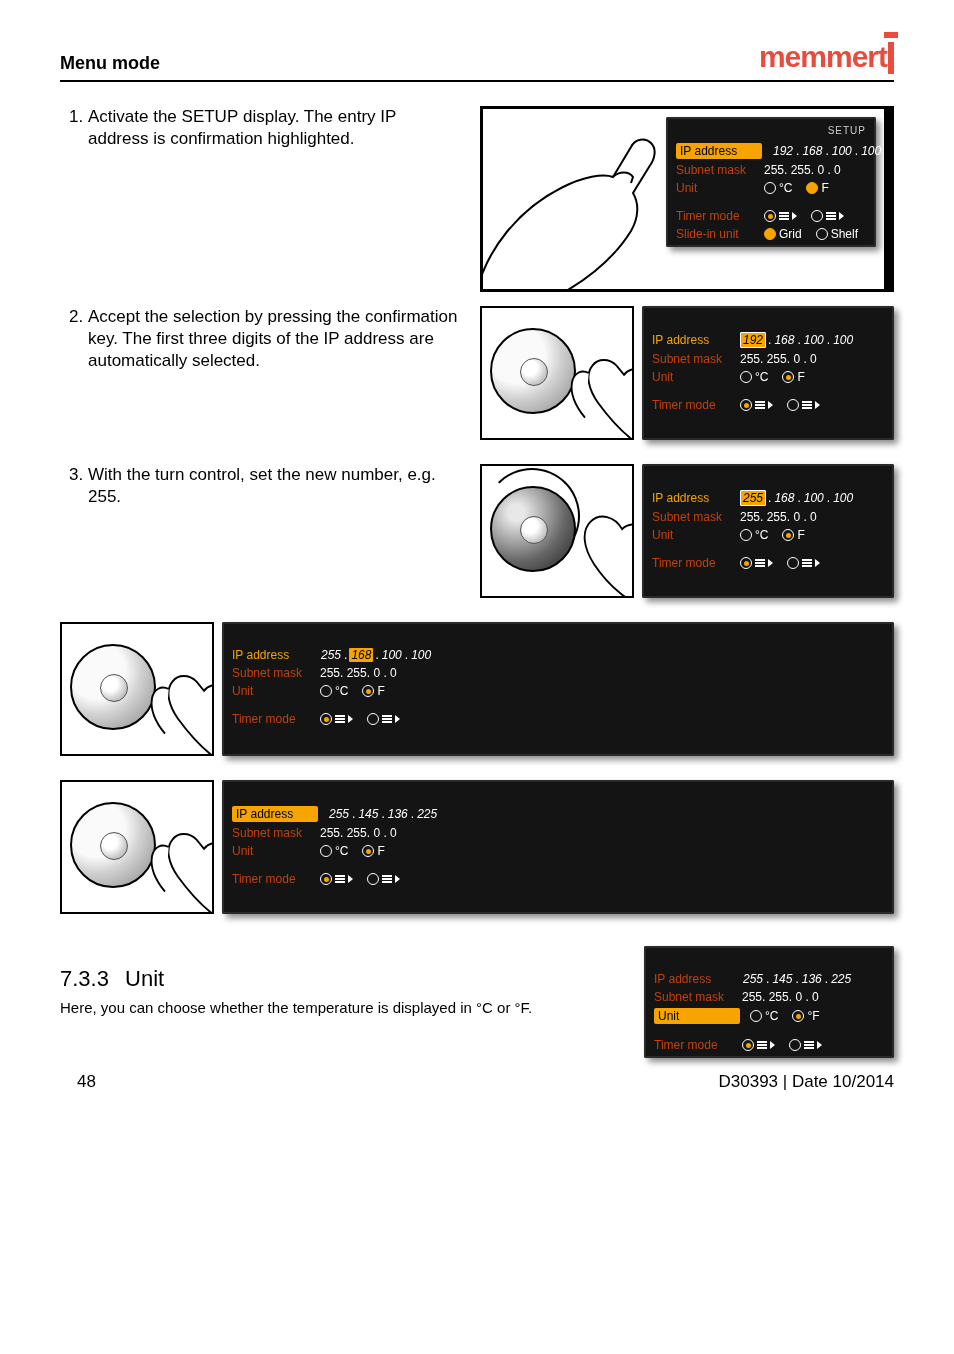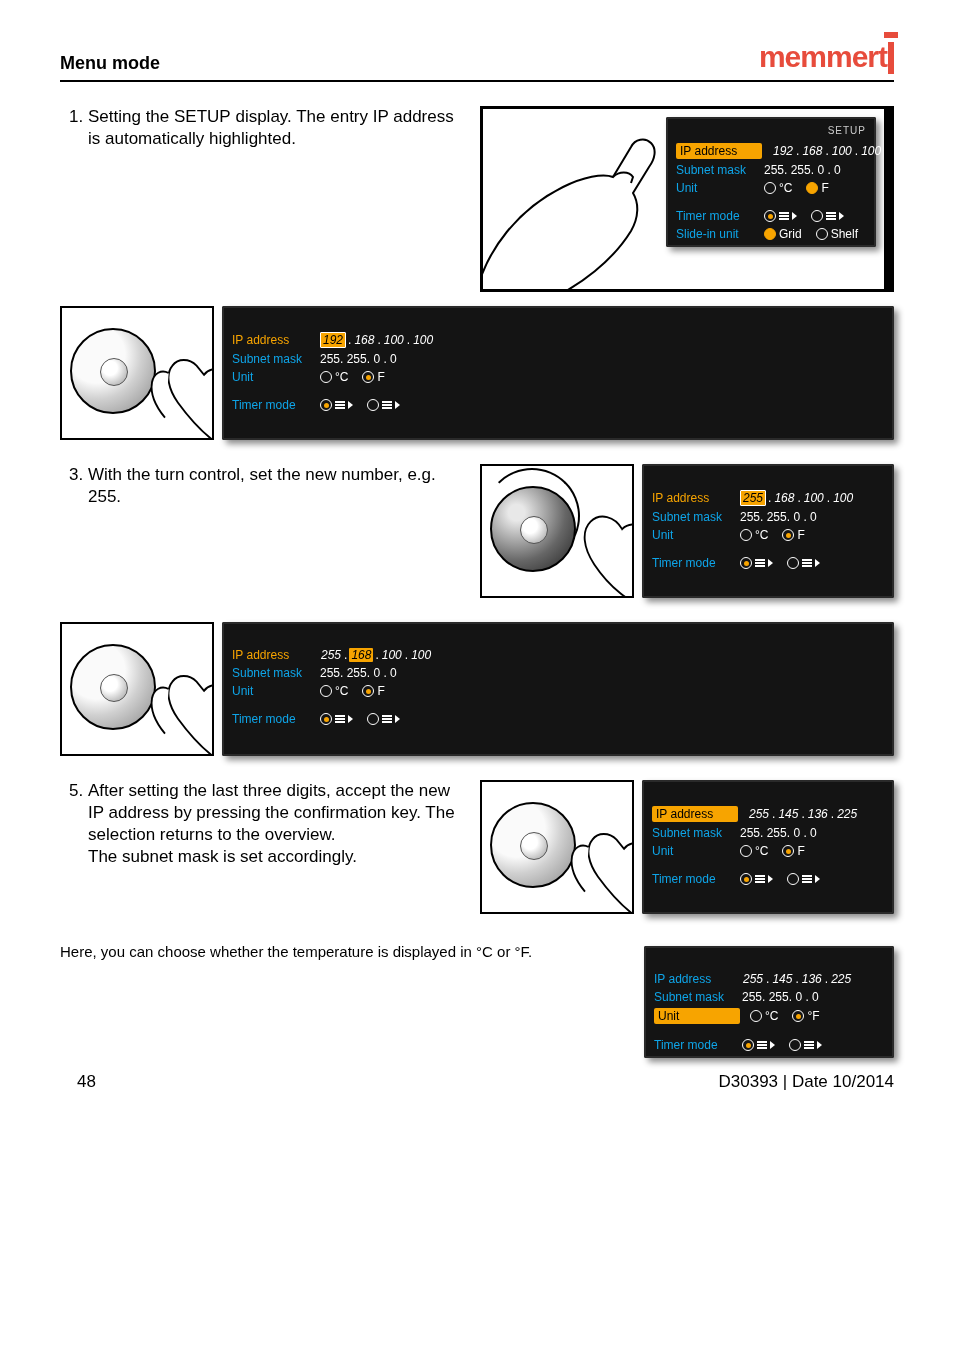--- a/index.html
+++ b/index.html
@@ -121,21 +121,21 @@
   .pline {
     display: flex;
     align-items: center;
     padding: 2px 0;
     gap: 10px;
     white-space: nowrap;
   }
   .plabel {
     display: inline-block;
     min-width: 78px;
-    color: #0ea5e9;
+    color: #c2410c;
     font-size: 12px;
   }
   .plabel.hl {
     background: #f7a400;
     color: #000;
     padding: 1px 4px;
     border-radius: 2px;
   }
   .pvalue {
     color: #fff;
@@ -288,21 +288,21 @@
     <div class="brand">
       <span>memmert</span>
       <span class="brand-bar"></span>
     </div>
   </div>
 
   <div class="row">
     <div class="row-left">
       <ol class="steps" start="1">
         <li>
-          <span>Setting the </span><span class="setup-word">SETUP</span><span> display. The entry </span><span class="ip-word">IP address</span><span> is automatically highlighted.</span>
+          <span>Activate the </span><span class="setup-word">SETUP</span><span> display. The entry </span><span class="ip-word">IP address</span><span> is confirmation highlighted.</span>
         </li>
       </ol>
     </div>
     <div class="row-right">
       <div class="step1-box">
         <svg class="step1-hand hand-svg" viewBox="0 0 220 200">
           <path d="M10,200 C20,140 60,100 100,80 C120,70 140,66 150,70 L168,40 C172,32 182,30 188,36 C194,42 192,52 186,60 L170,86 C176,96 176,110 168,124 C152,150 120,180 70,200 Z"></path>
           <path d="M150,70 C156,64 166,64 170,70 L168,76"></path>
         </svg>
         <div class="panel shadow step1-panel">
@@ -376,20 +376,25 @@
                   <span>Shelf</span>
                 </span>
             </span>
           </div>
         </div>
       </div>
     </div>
   </div>
 
   <div class="row">
+    <div class="row-left">
+      <ol class="steps" start="2">
+        <li>Accept the selection by pressing the confirmation key. The first three digits of the IP address are automatically selected.</li>
+      </ol>
+    </div>
     <div class="row-right">
       <div class="mini-row">
         <div class="mini-illustration">
           <div class="knob"></div>
           <svg class="hand-press hand-svg" viewBox="0 0 140 140">
             <path d="M140,140 C120,130 100,110 84,88 C74,74 70,58 78,48 C84,40 96,40 104,48 L112,58 C118,50 130,50 134,58 C138,64 138,74 134,82 L140,140 Z"></path>
             <path d="M74,56 C66,52 58,56 56,66 C54,78 60,92 70,104"></path>
           </svg>
         </div>
         <div class="mini-right">
@@ -609,28 +614,20 @@
                   </span>
               </span>
             </div>
           </div>
         </div>
       </div>
     </div>
   </div>
 
   <div class="row">
-    <div class="row-left">
-      <ol class="steps" start="5">
-        <li>
-          <span>After setting the last three digits, accept the new IP address by pressing the confirmation key. The selection returns to the overview.</span><br>
-          <span>The subnet mask is set accordingly.</span>
-        </li>
-      </ol>
-    </div>
     <div class="row-right">
       <div class="mini-row">
         <div class="mini-illustration">
           <div class="knob"></div>
           <svg class="hand-press hand-svg" viewBox="0 0 140 140">
             <path d="M140,140 C120,130 100,110 84,88 C74,74 70,58 78,48 C84,40 96,40 104,48 L112,58 C118,50 130,50 134,58 C138,64 138,74 134,82 L140,140 Z"></path>
             <path d="M74,56 C66,52 58,56 56,66 C54,78 60,92 70,104"></path>
           </svg>
         </div>
         <div class="mini-right">
@@ -694,20 +691,24 @@
               </span>
             </div>
           </div>
         </div>
       </div>
     </div>
   </div>
 
   <div class="row">
     <div style="flex:1;">
+      <h3 class="section">
+        <span class="num">7.3.3</span>
+        <span>Unit</span>
+      </h3>
       <p class="body">Here, you can choose whether the temperature is displayed in °C or °F.</p>
     </div>
     <div style="flex:0 0 250px; margin-top:8px;">
       <div class="panel shadow">
         <div class="setup-title"></div>
         <div class="pline">
           <span class="plabel">IP address</span>
           <span class="pvalue">
             <span class="seg">255</span>
               <span class="dot">.</span>

